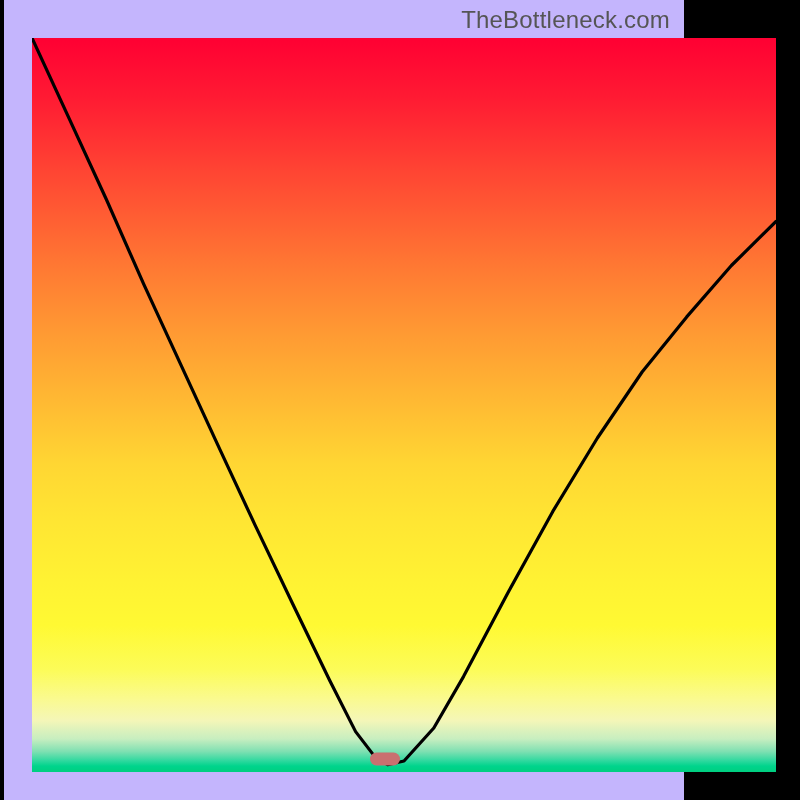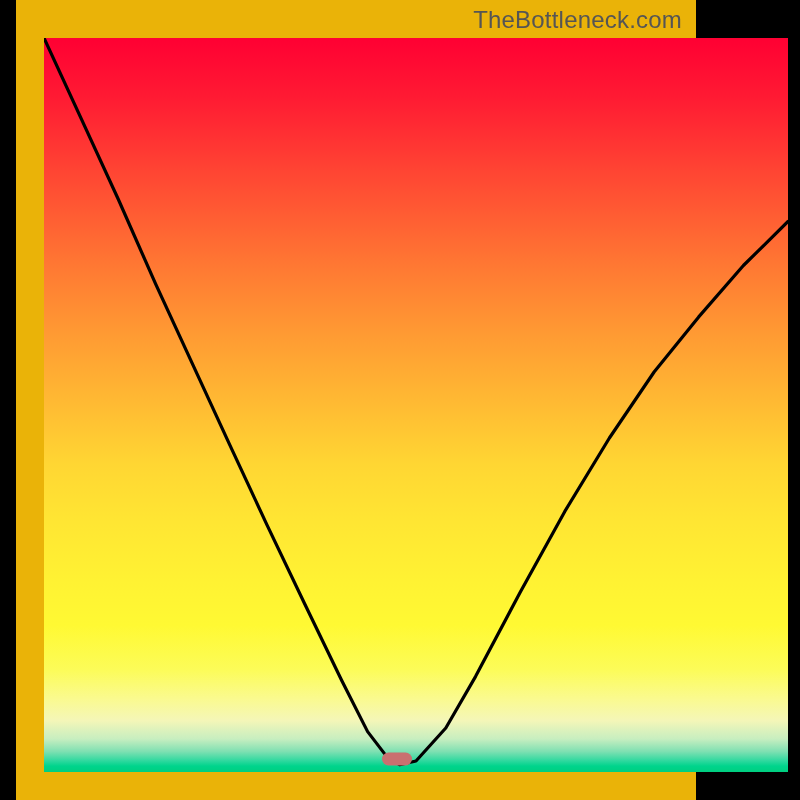--- a/index.html
+++ b/index.html
@@ -7,24 +7,24 @@
     padding: 0;
     width: 800px;
     height: 800px;
     background: #000;
     position: relative;
     font-family: Arial, Helvetica, sans-serif;
   }
   .frame {
     position: absolute;
     top: 0;
-    left: 16px;
+    left: 4px;
     width: 680px;
     height: 800px;
-    background: #eab308;
+    background: #c4b5fd;
   }
   .plot {
     position: absolute;
     top: 38px;
     left: 28px;
     width: 744px;
     height: 734px;
     overflow: hidden;
   }
   .gradient {

